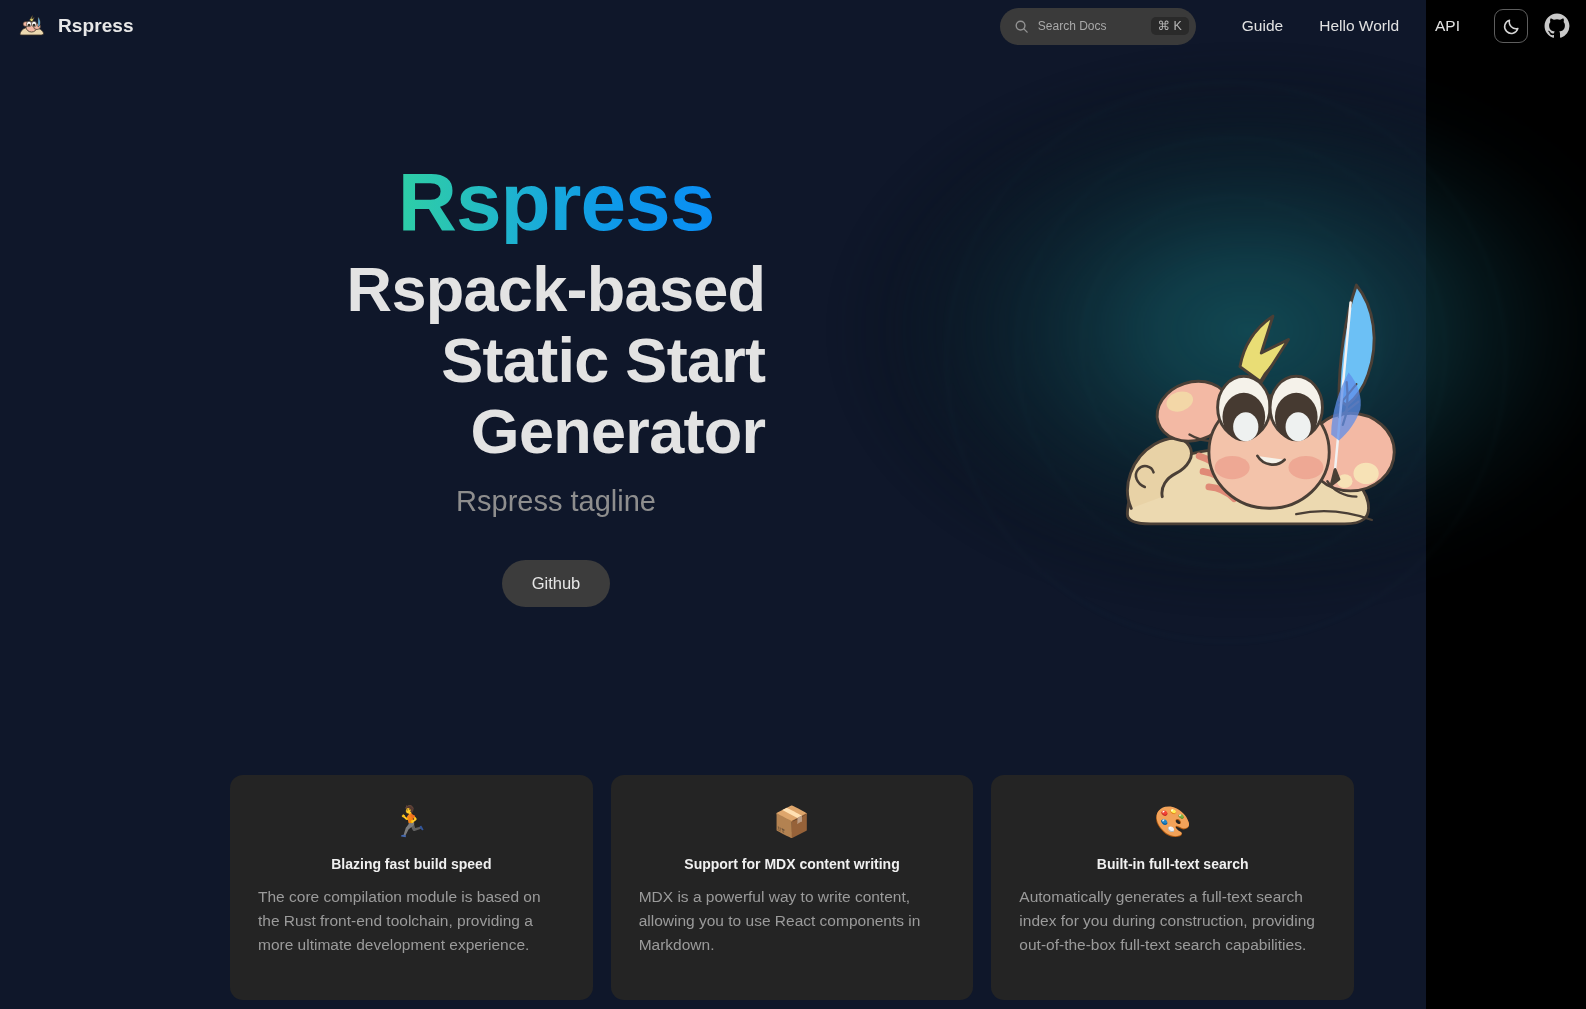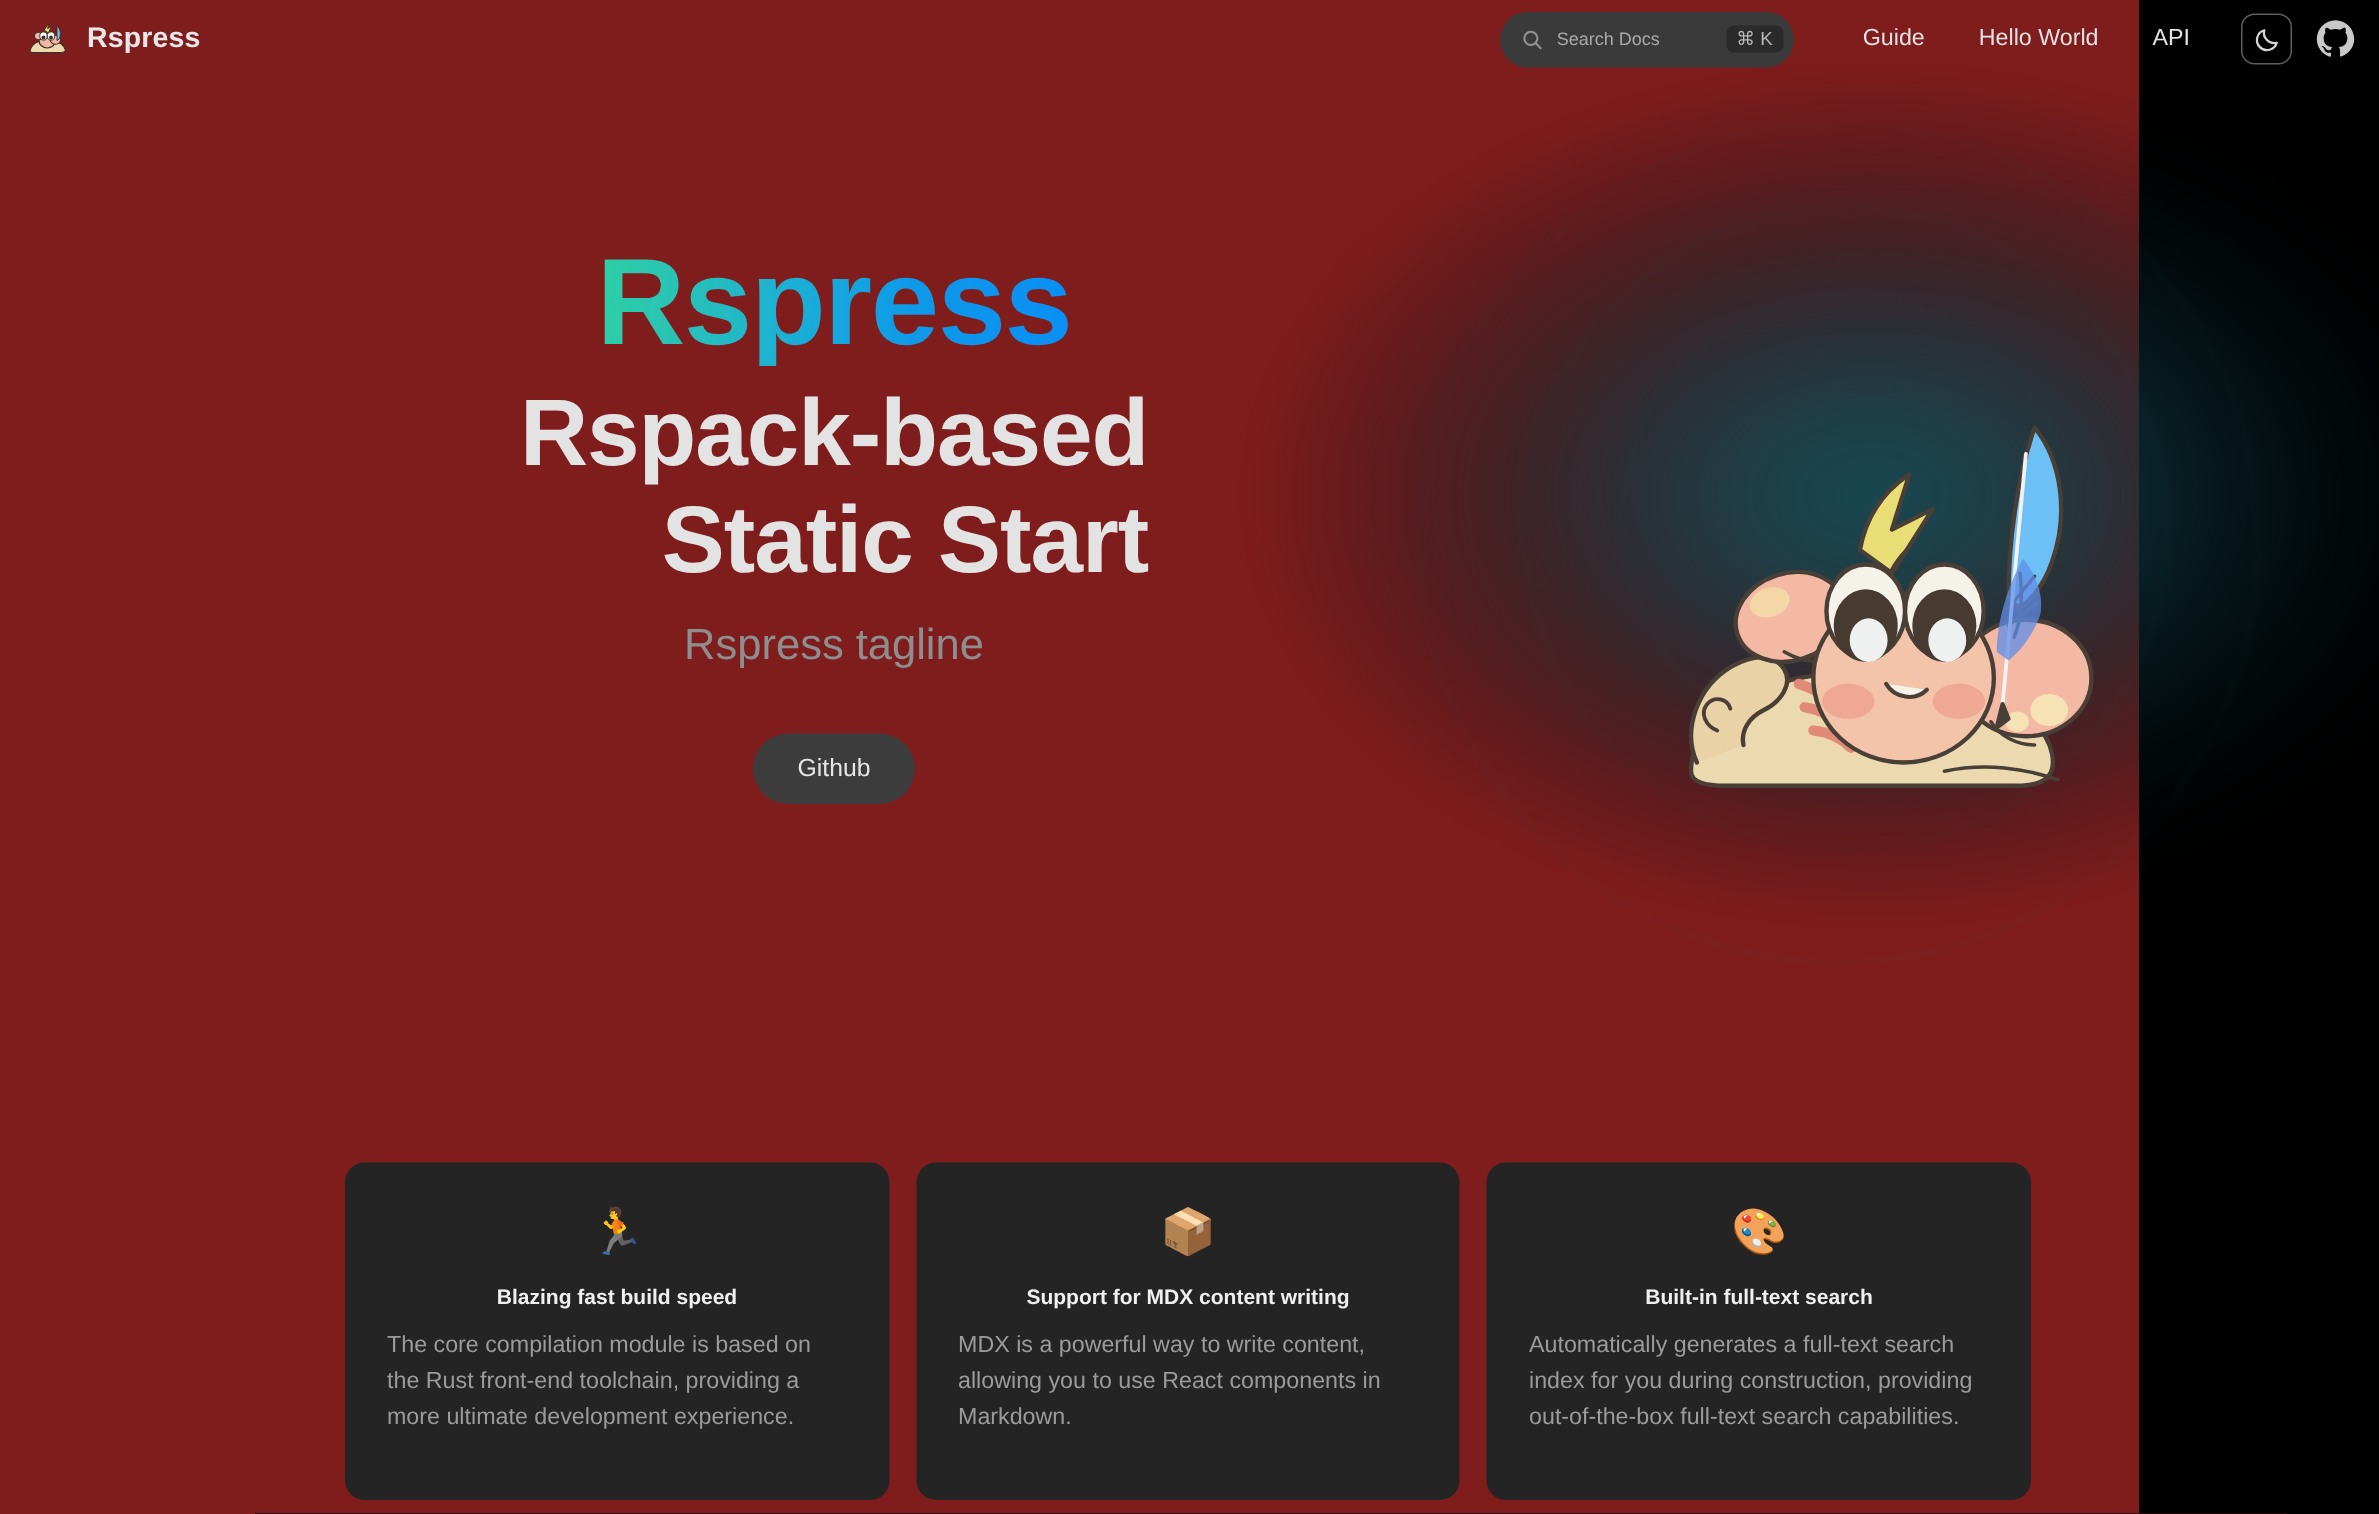--- a/index.html
+++ b/index.html
@@ -4,21 +4,21 @@
 <title>Rspress</title>
 <style>
   * { box-sizing: border-box; margin: 0; padding: 0; }
   html, body {
     width: 1586px;
     height: 1009px;
     background: #000000;
     font-family: "Liberation Sans", sans-serif;
     overflow: hidden;
   }
-  .page { position: relative; width: 1426px; height: 1009px; background: #7f1d1d; }
+  .page { position: relative; width: 1426px; height: 1009px; background: #0f172a; }
 
   
   .navbar {
     position: absolute; top: 0; left: 0; width: 1586px; height: 52px;
     display: flex; align-items: center; z-index: 40;
   }
   .brand { display: flex; align-items: center; gap: 10px; margin-left: 16px; cursor: pointer; }
   .brand-logo { width: 32px; height: 32px; display: block; }
   .brand-name { font-size: 19px; font-weight: 600; color: #e8e8e8; letter-spacing: .1px; }
 
@@ -163,20 +163,21 @@
       <div class="glow-ring" style="left:120px;top:40px;width:560px;height:560px;"></div>
       <div class="glow-ring" style="left:190px;top:95px;width:430px;height:430px;"></div>
       <div class="glow-ring" style="left:255px;top:155px;width:300px;height:300px;"></div>
     </div>
 
     <div class="hero-left">
       <div class="hero-name">Rspress</div>
       <div class="hero-text">
         <div>Rspack-based</div>
         <div>Static Start</div>
+        <div>Generator</div>
       </div>
       <div class="hero-tagline">Rspress tagline</div>
       <div class="hero-actions">
         <button class="btn btn-secondary">Github</button>
       </div>
     </div>
 
     <svg class="mascot" viewBox="0 0 340 330">
       <g stroke="#4a3f36" stroke-width="3" stroke-linejoin="round" stroke-linecap="round">
 

